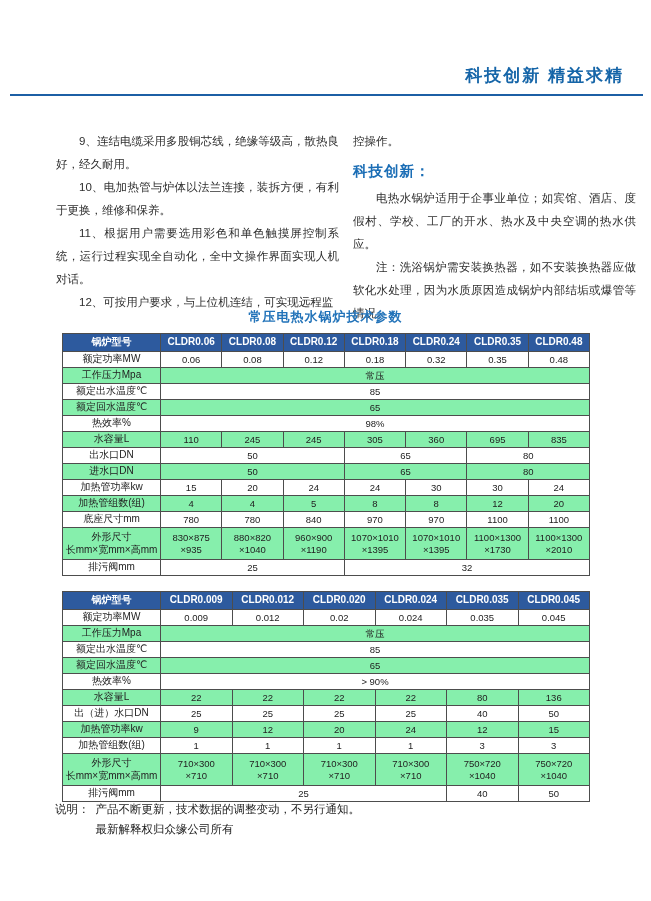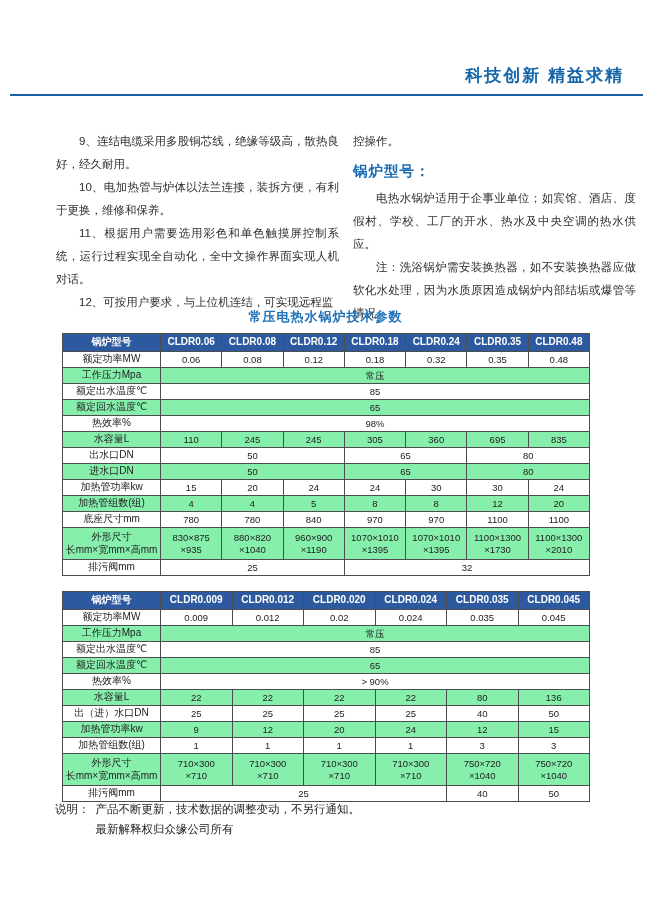--- a/index.html
+++ b/index.html
@@ -94,21 +94,21 @@
 
   <div class="intro">
     <div class="col">
       <p>9、连结电缆采用多股铜芯线，绝缘等级高，散热良好，经久耐用。</p>
       <p>10、电加热管与炉体以法兰连接，装拆方便，有利于更换，维修和保养。</p>
       <p>11、根据用户需要选用彩色和单色触摸屏控制系统，运行过程实现全自动化，全中文操作界面实现人机对话。</p>
       <p>12、可按用户要求，与上位机连结，可实现远程监</p>
     </div>
     <div class="col">
       <p class="no-indent">控操作。</p>
-      <div class="section-heading">锅炉型号：</div>
+      <div class="section-heading">科技创新：</div>
       <p>电热水锅炉适用于企事业单位；如宾馆、酒店、度假村、学校、工厂的开水、热水及中央空调的热水供应。</p>
       <p>注：洗浴锅炉需安装换热器，如不安装换热器应做软化水处理，因为水质原因造成锅炉内部结垢或爆管等情况。</p>
     </div>
   </div>
 
   <div class="table-title">常压电热水锅炉技术参数</div>
 
   <div class="tables-wrap" id="tables">
       <table>
         <colgroup>

